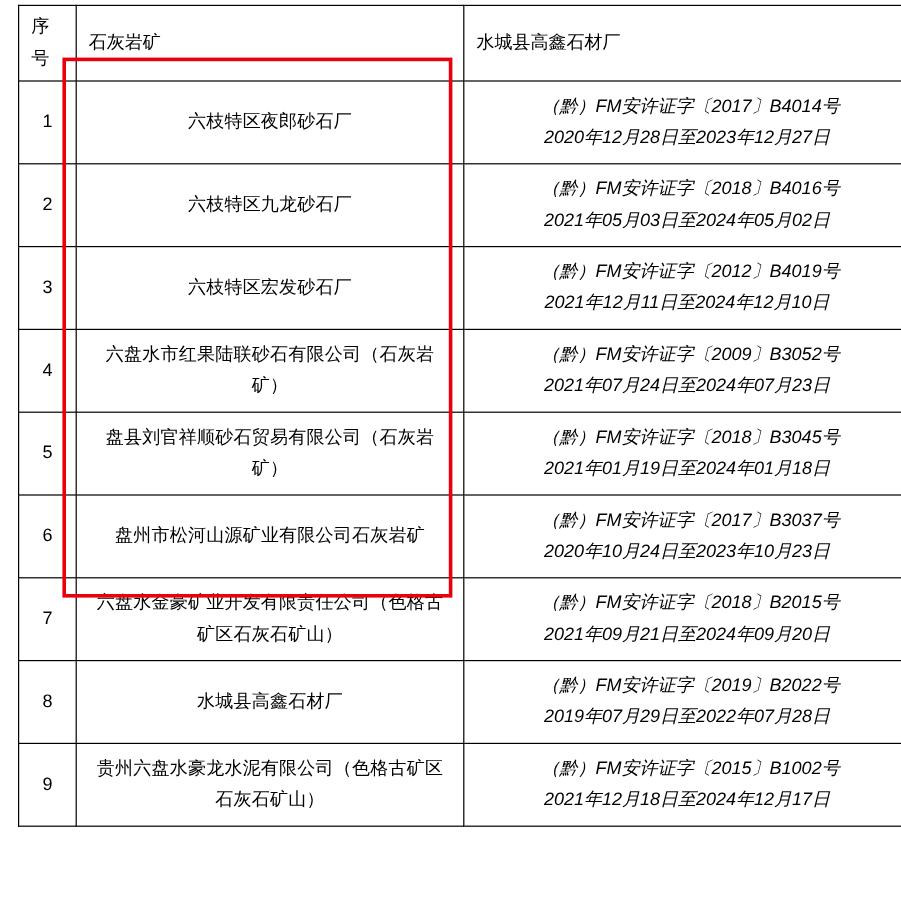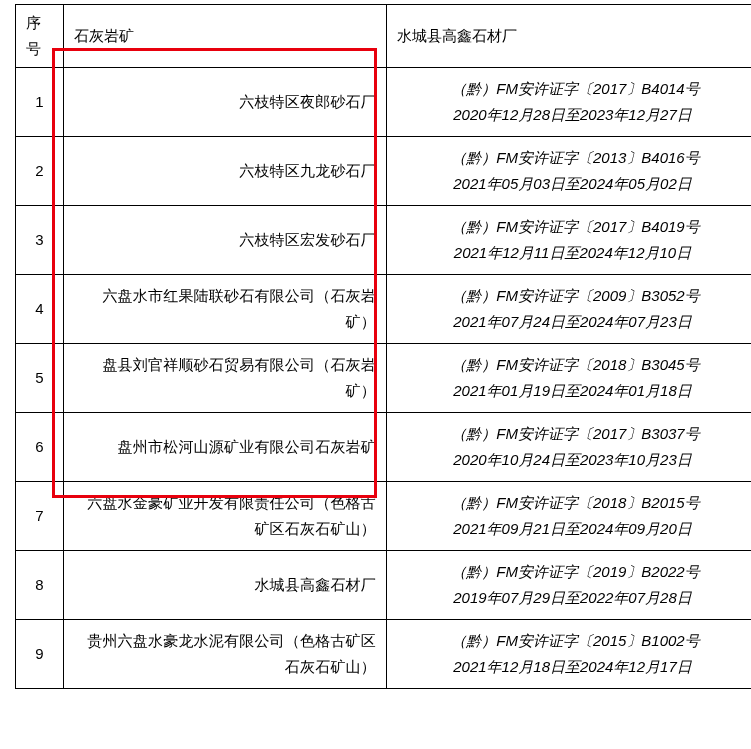--- a/index.html
+++ b/index.html
@@ -47,21 +47,21 @@
     text-align: left;
   }
   th.h-seq, td.seq {
     text-align: center;
     padding-left: 2px;
     padding-right: 2px;
   }
   th.h-seq { text-align: center; }
   td.seq { font-size: 15px; }
   td.name {
-    text-align: right;
+    text-align: center;
     letter-spacing: 0.2px;
   }
   td.lic {
     text-align: center;
     padding-left: 18px;
     font-style: italic;
   }
   td.lic .lic-line {
     display: block;
     white-space: nowrap;
@@ -114,32 +114,32 @@
           <span class="lic-line lic-line2">2020年12月28日至2023年12月27日</span>
         </td>
       </tr>
 
       <tr>
         <td class="seq">2</td>
         <td class="name">
           <span class="nm">六枝特区九龙砂石厂</span>
         </td>
         <td class="lic">
-          <span class="lic-line lic-line1">（黔）FM安许证字〔2013〕B4016号</span>
+          <span class="lic-line lic-line1">（黔）FM安许证字〔2018〕B4016号</span>
           <span class="lic-line lic-line2">2021年05月03日至2024年05月02日</span>
         </td>
       </tr>
 
       <tr>
         <td class="seq">3</td>
         <td class="name">
           <span class="nm">六枝特区宏发砂石厂</span>
         </td>
         <td class="lic">
-          <span class="lic-line lic-line1">（黔）FM安许证字〔2017〕B4019号</span>
+          <span class="lic-line lic-line1">（黔）FM安许证字〔2012〕B4019号</span>
           <span class="lic-line lic-line2">2021年12月11日至2024年12月10日</span>
         </td>
       </tr>
 
       <tr>
         <td class="seq">4</td>
         <td class="name">
           <span class="nm">六盘水市红果陆联砂石有限公司（石灰岩矿）</span>
         </td>
         <td class="lic">

